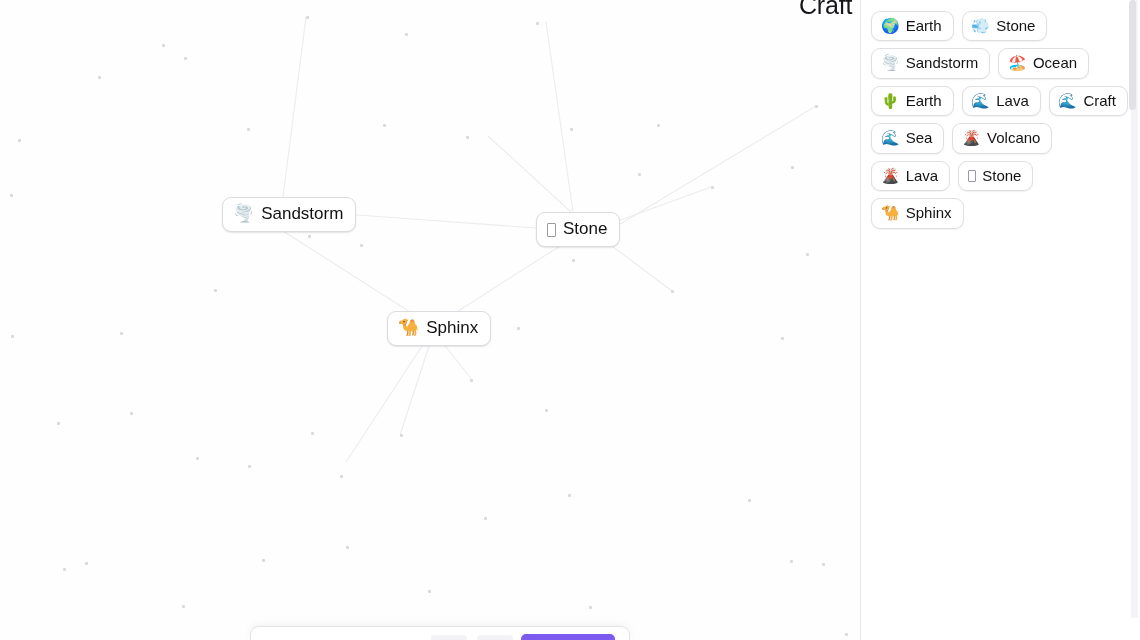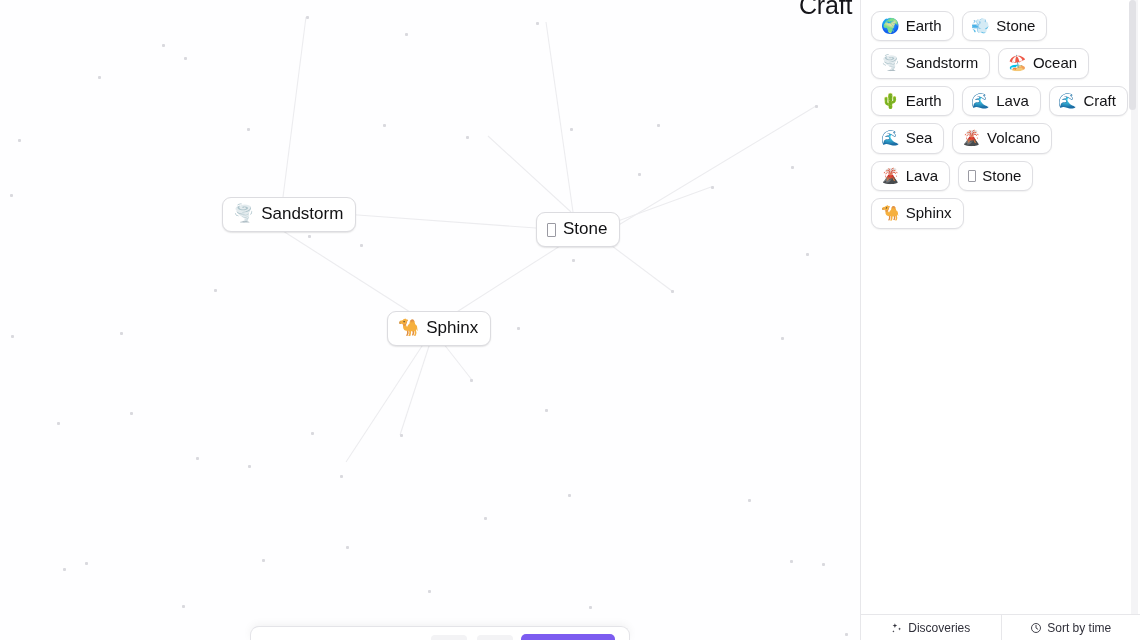--- a/index.html
+++ b/index.html
@@ -272,35 +272,14 @@
           <div class="chip">
             <span class="emj">🐪</span>
             <span>Sphinx</span>
           </div>
         </div>
       <div id="sb-track">
         <div id="sb-thumb"></div>
       </div>
     </div>
 
-    <div id="bottombar">
-      <div class="bb-btn">
-        <span>
-          <svg width="12" height="12" viewBox="0 0 16 16" fill="#30303a">
-            <path d="M5.2 1.6l.85 2.3 2.3.85-2.3.85-.85 2.3-.85-2.3L2.05 4.75l2.3-.85z"></path>
-            <path d="M11.4 7.2l.55 1.5 1.5.55-1.5.55-.55 1.5-.55-1.5-1.5-.55 1.5-.55z"></path>
-            <path d="M3.2 11.0l.4 1.1 1.1.4-1.1.4-.4 1.1-.4-1.1-1.1-.4 1.1-.4z"></path>
-          </svg>
-        </span>
-        <span>Discoveries</span>
-      </div>
-      <div class="bb-btn">
-        <span>
-          <svg width="12" height="12" viewBox="0 0 16 16" fill="none" stroke="#30303a" stroke-width="1.2">
-            <circle cx="8" cy="8" r="6"></circle>
-            <path d="M8 4.6V8l2.4 1.6" stroke-linecap="round"></path>
-          </svg>
-        </span>
-        <span>Sort by time</span>
-      </div>
-    </div>
   </div>
 </div>
 
 </body></html>

